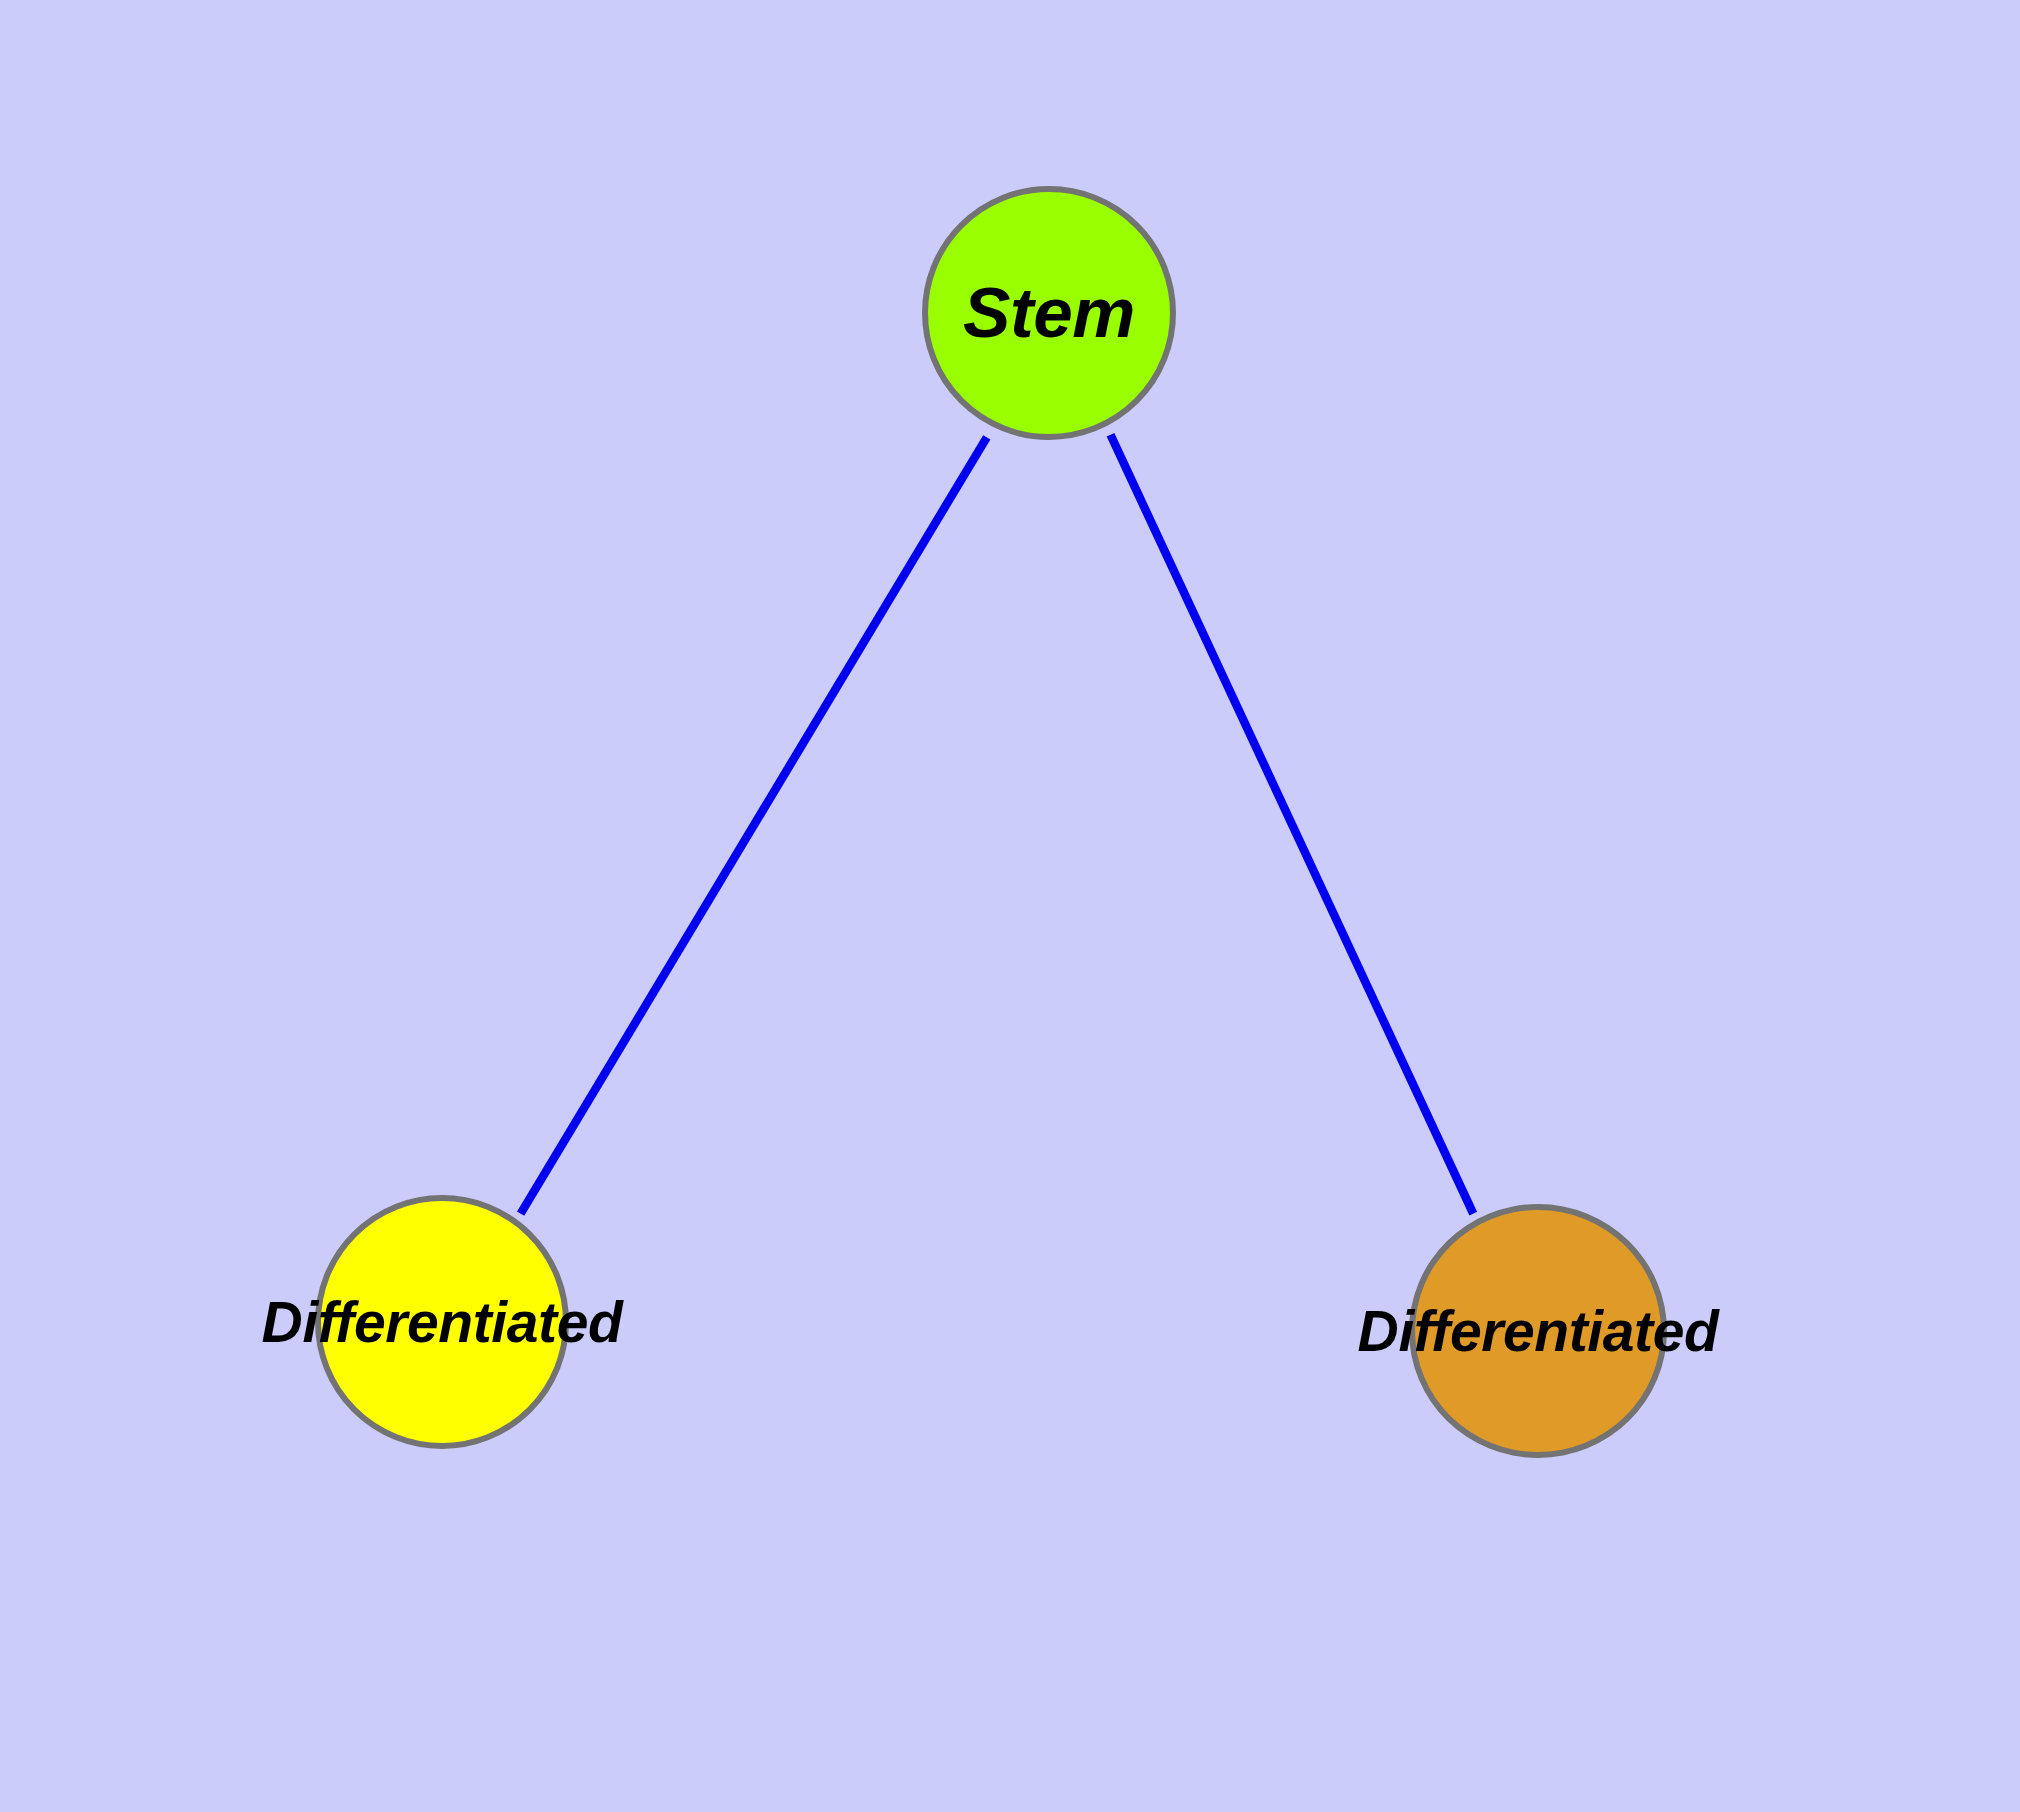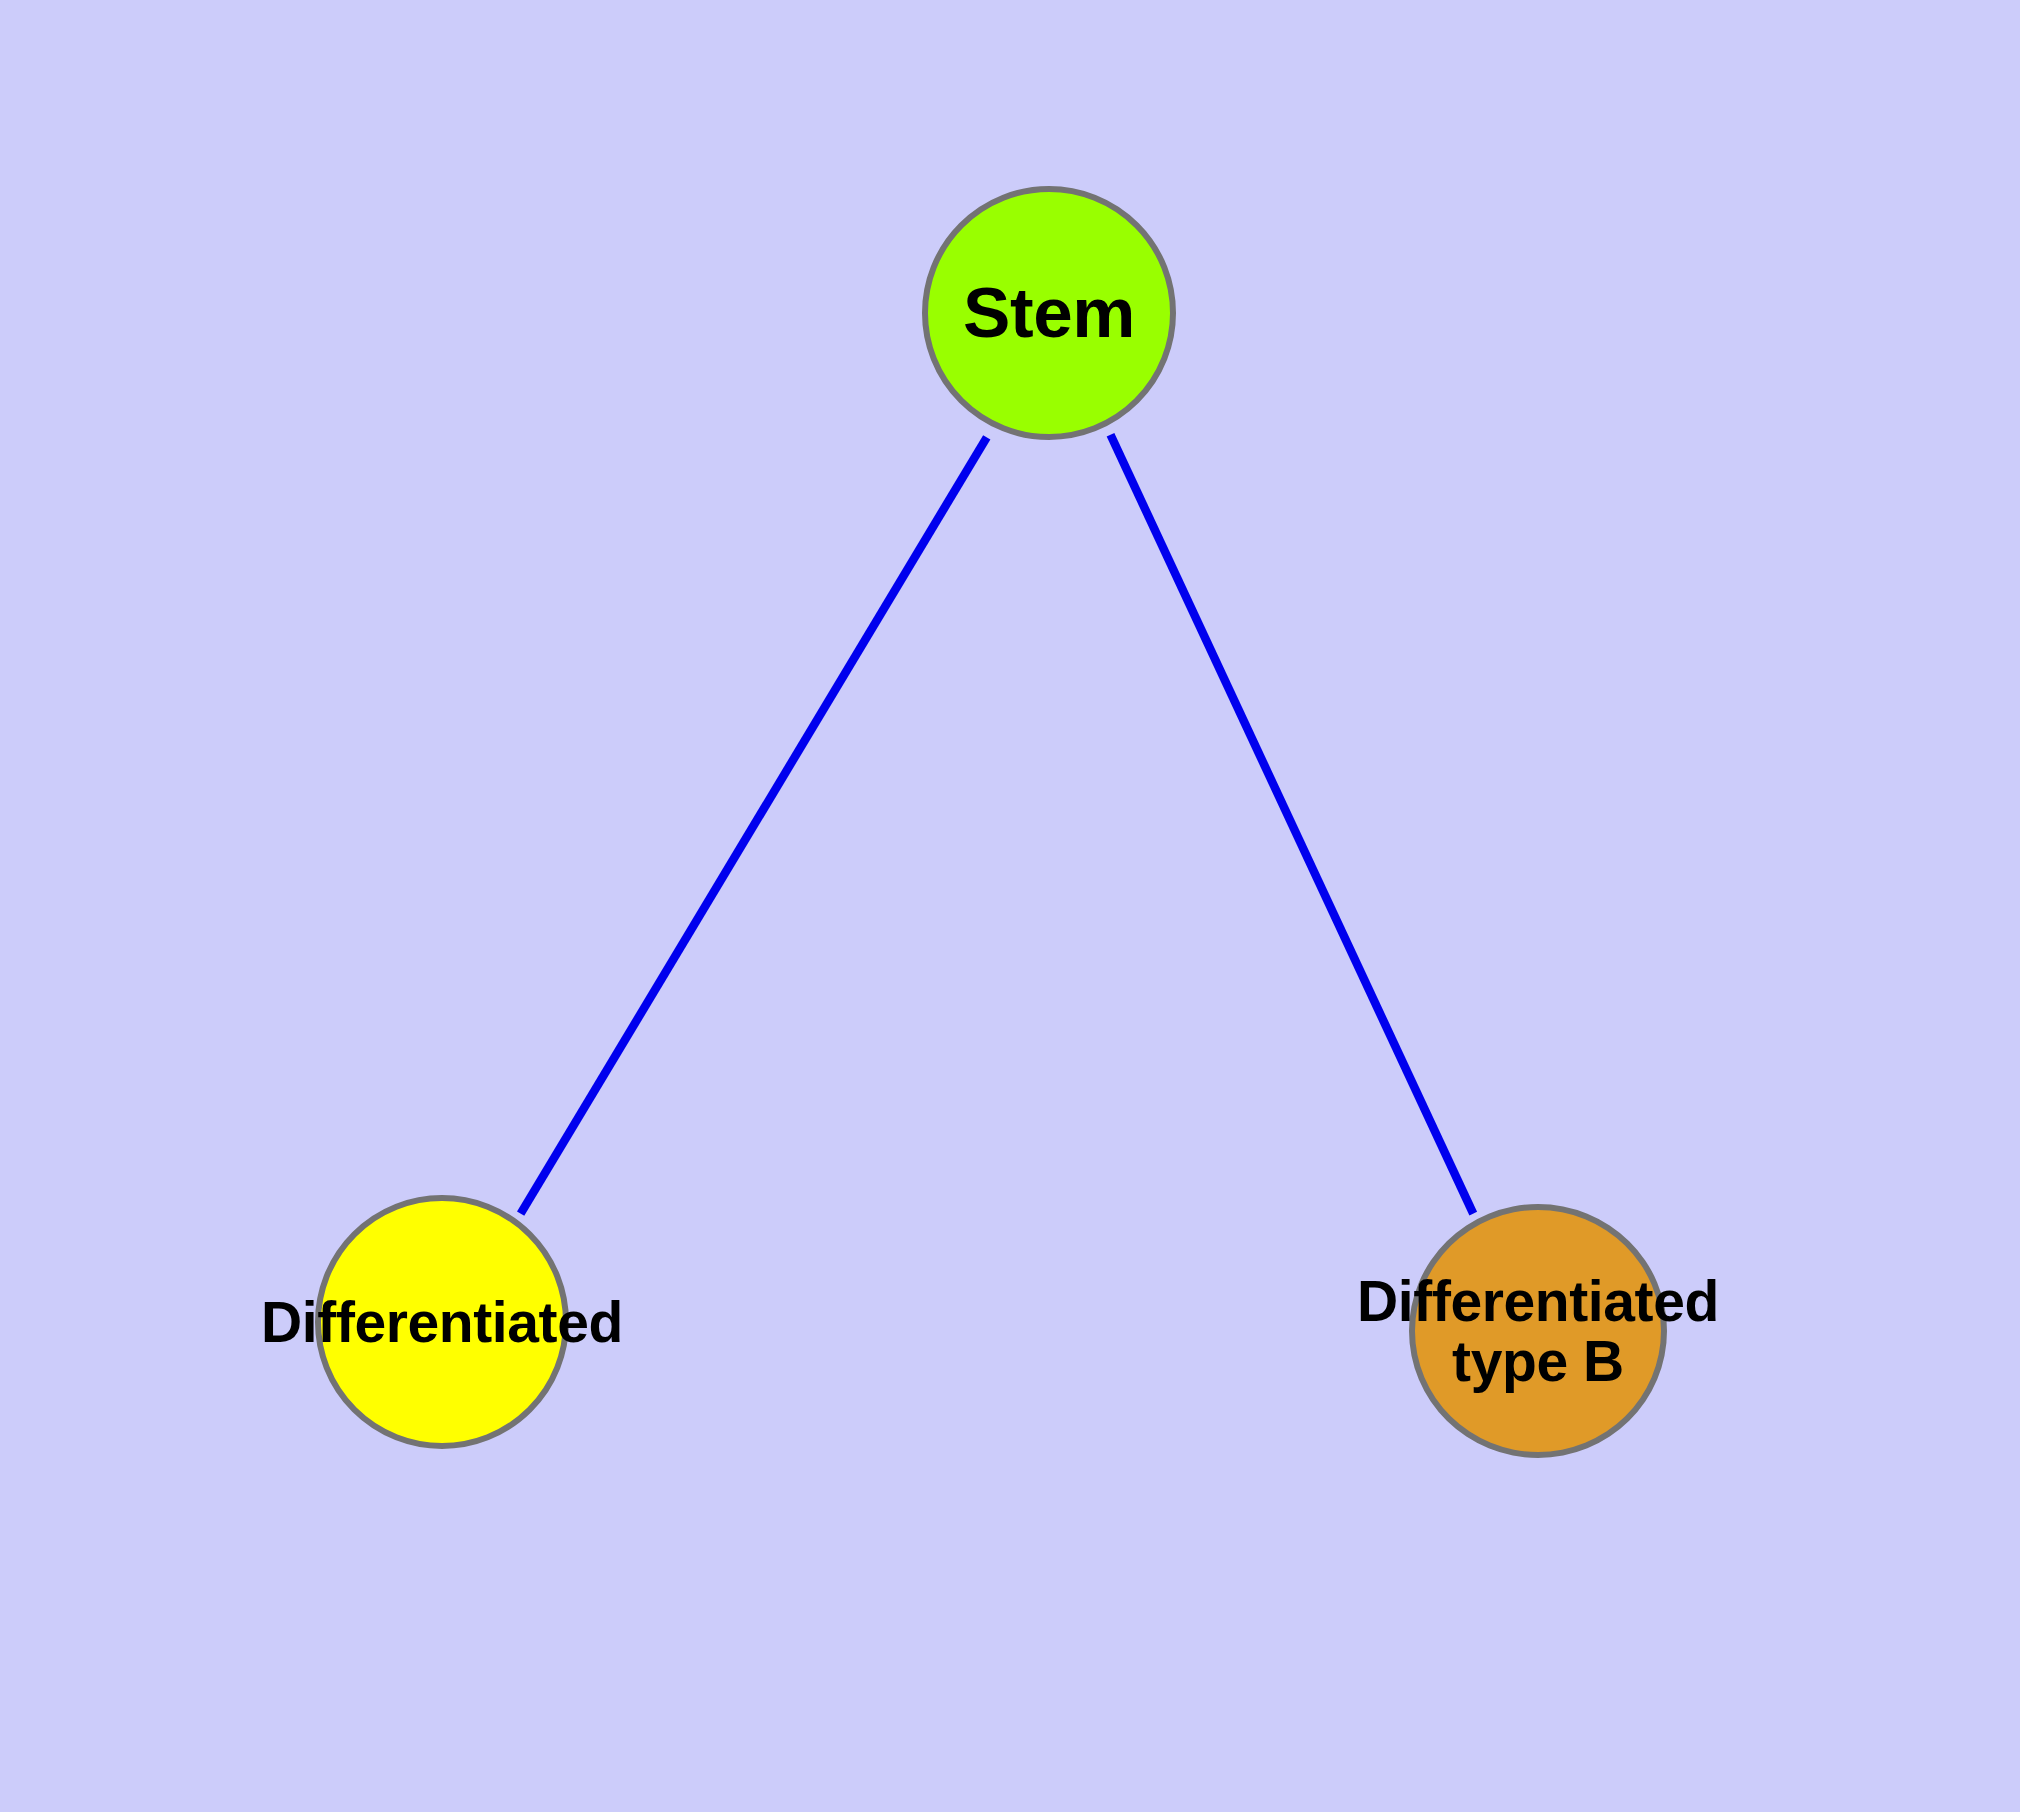--- a/index.html
+++ b/index.html
@@ -26,20 +26,21 @@
     top: 0;
     width: 2021px;
     height: 1812px;
   }
   .node {
     position: absolute;
     box-sizing: border-box;
     border-radius: 50%;
     border: 6.8px solid #737373;
     display: block;
+    font-style: italic;
   }
   .node-label {
     position: absolute;
     left: 50%;
     top: 50%;
     transform: translate(-50%, -50%);
     color: #000000;
     font-weight: bold;
     text-align: center;
     white-space: nowrap;
@@ -92,18 +93,17 @@
 
   <div class="node" id="node-diff-a">
     <span class="node-label">
       <span>Differentiated</span><br>
     </span>
   </div>
 
   <div class="node" id="node-diff-b">
     <span class="node-label">
       <span>Differentiated</span><br>
-      <span>type B</span>
     </span>
   </div>
 
 </div>
 
 
 </body></html>

